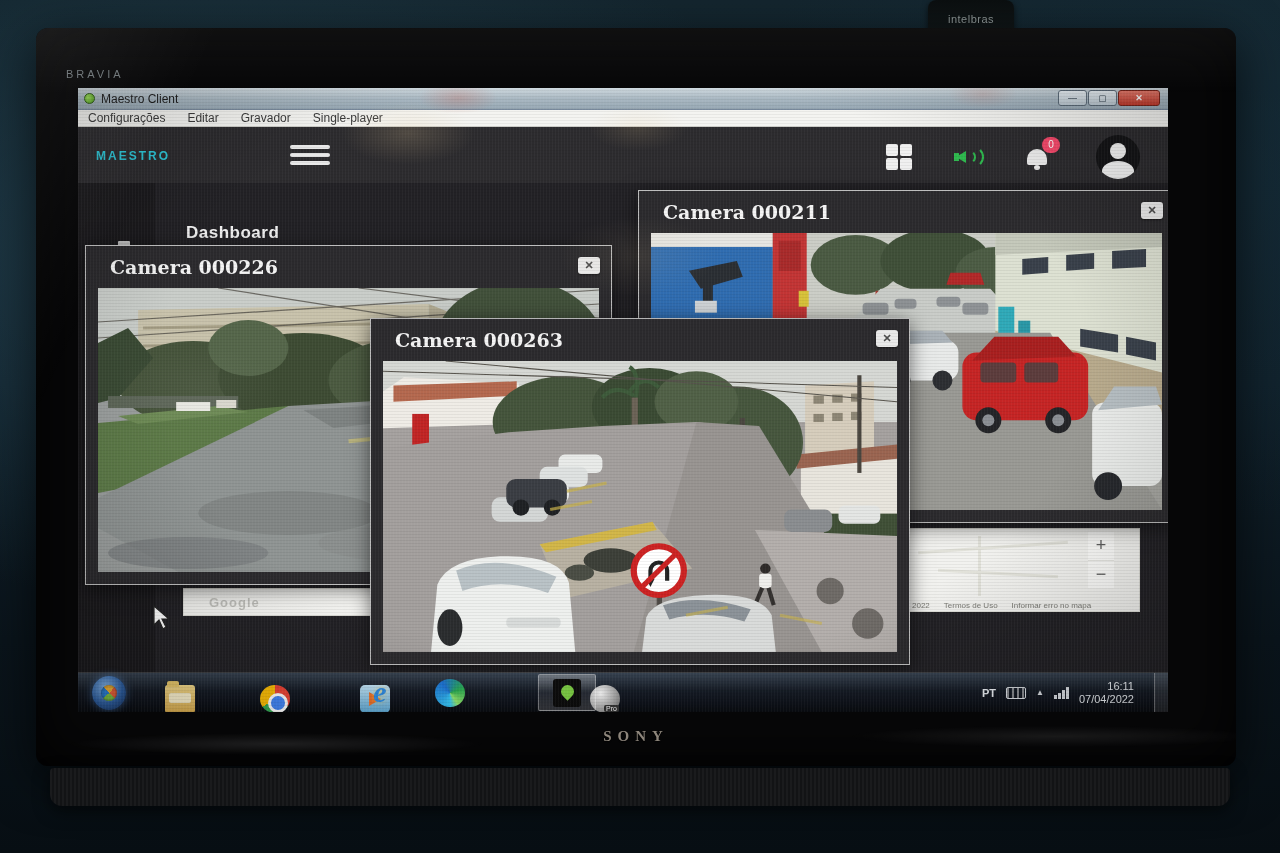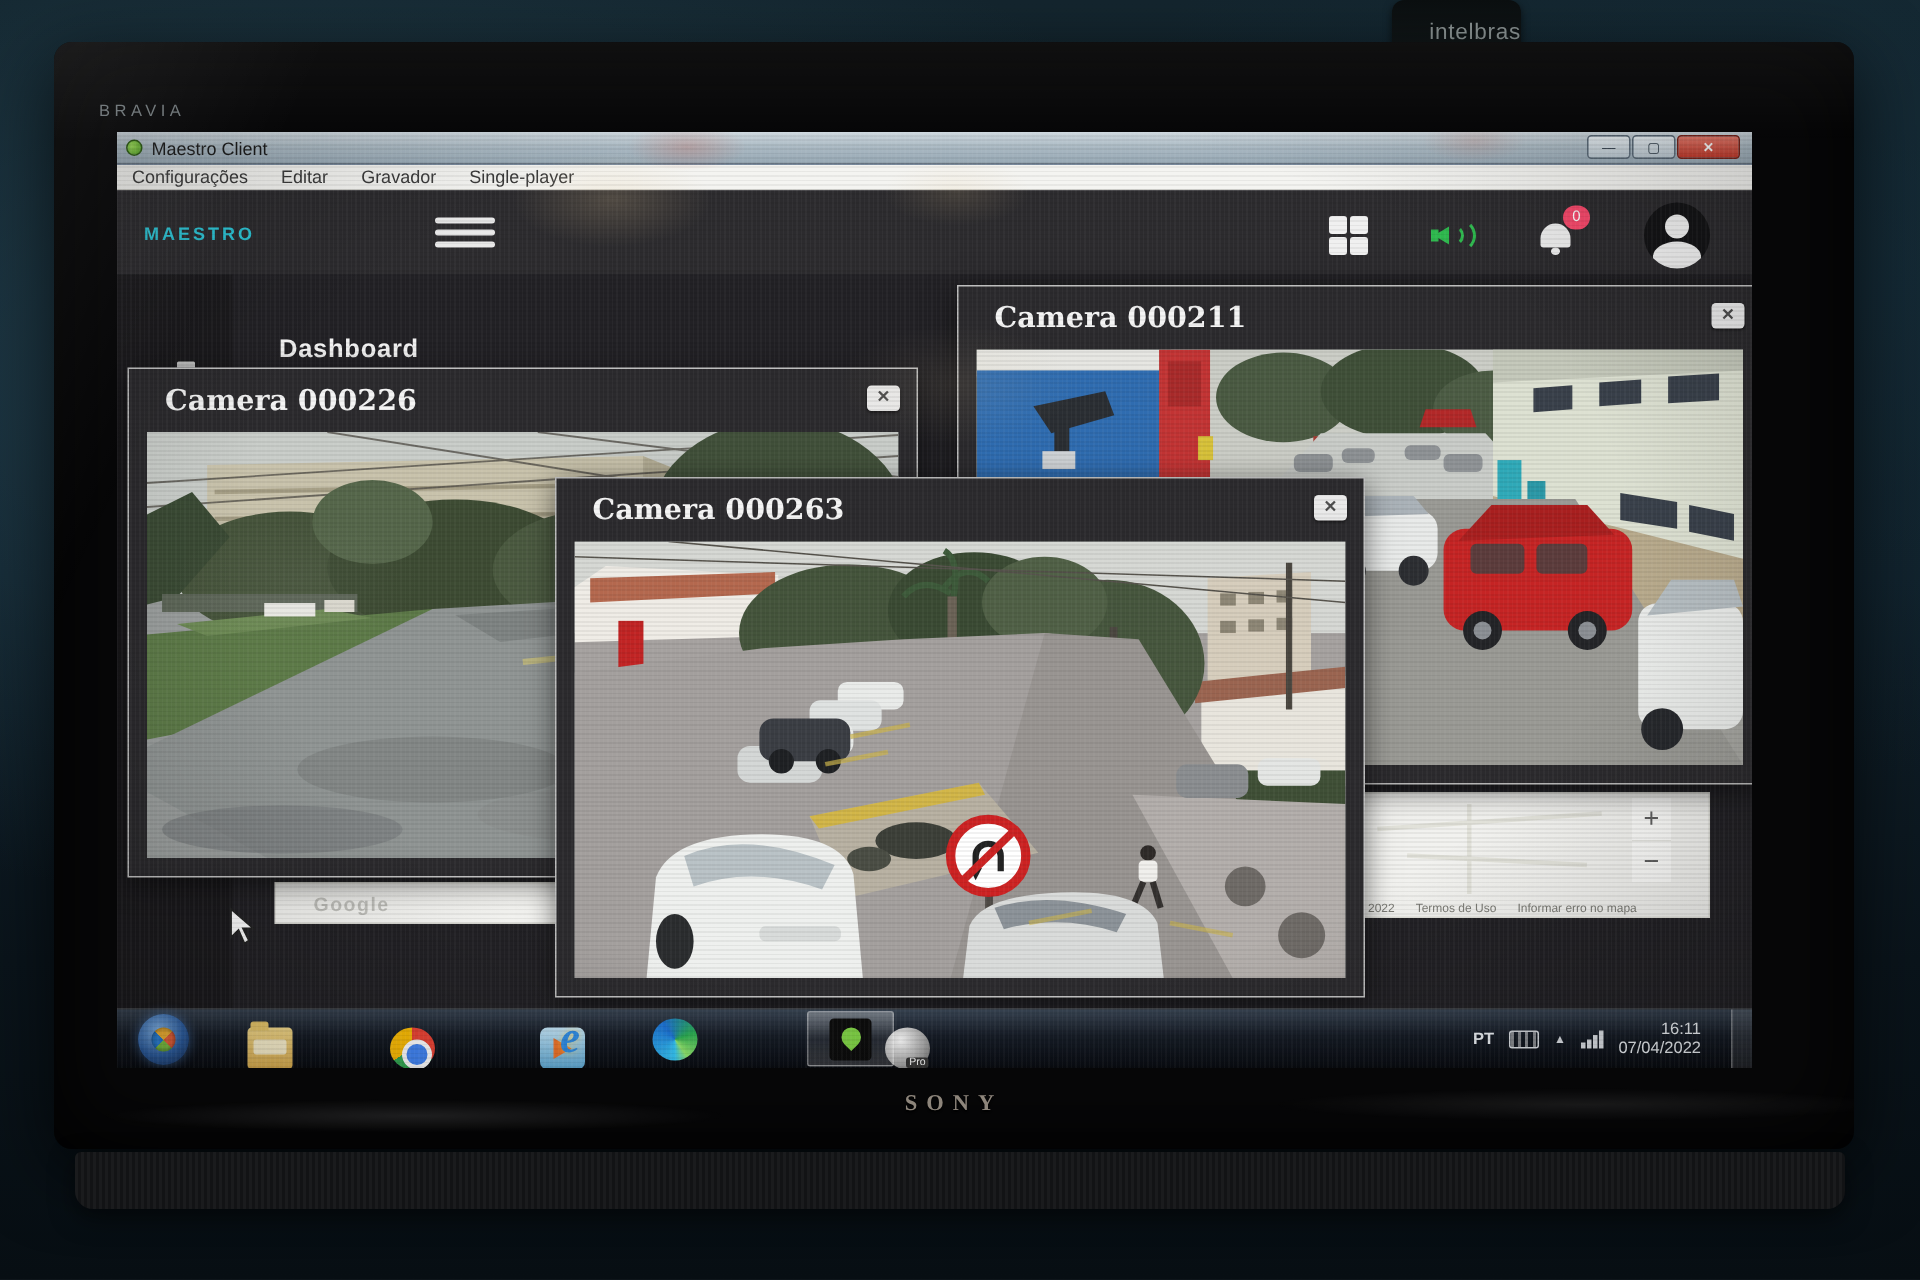--- a/index.html
+++ b/index.html
@@ -6,21 +6,21 @@
   html,body { width:1280px; height:853px; background:#0b141a; font-family:"Liberation Sans", sans-serif; }
   .photo { position:relative; width:1280px; height:853px; overflow:hidden;
     background:
       radial-gradient(900px 500px at 18% 30%, rgba(46,84,101,.55), transparent 70%),
       radial-gradient(700px 500px at 95% 20%, rgba(22,48,62,.5), transparent 70%),
       linear-gradient(180deg, #14262f 0%, #10202a 45%, #0a141b 75%, #070e13 100%);
   }
   
   .ipcam { position:absolute; left:928px; top:0; width:86px; height:44px; background:linear-gradient(180deg,#0b0f10,#131a1c);
     border-radius:8px 8px 14px 14px; box-shadow:0 2px 6px rgba(0,0,0,.6); }
-  .ipcam .ipcam-label { position:absolute; left:0; right:0; top:13px; text-align:right; color:#8e9797; font-size:15px; letter-spacing:.5px; }
+  .ipcam .ipcam-label { position:absolute; left:0; right:0; top:13px; text-align:center; color:#8e9797; font-size:11px; letter-spacing:.5px; }
   .ipcam .ipcam-stripe { position:absolute; left:22px; bottom:6px; width:44px; height:4px; background:#d9b832; border-radius:2px; opacity:.8; }
   
   .tv { position:absolute; left:36px; top:28px; width:1200px; height:738px; background:#070708; border-radius:12px;
     box-shadow:0 14px 50px rgba(0,0,0,.65), inset 0 0 60px rgba(0,0,0,.9); }
   .tv-gloss { position:absolute; inset:0; border-radius:12px; pointer-events:none;
     background:
       linear-gradient(115deg, rgba(255,255,255,.06) 0%, transparent 12%),
       linear-gradient(180deg, rgba(255,255,255,.05), transparent 9%),
       radial-gradient(300px 16px at 20% 97%, rgba(255,255,255,.10), transparent 70%),
       radial-gradient(300px 16px at 85% 96%, rgba(255,255,255,.08), transparent 70%); }

